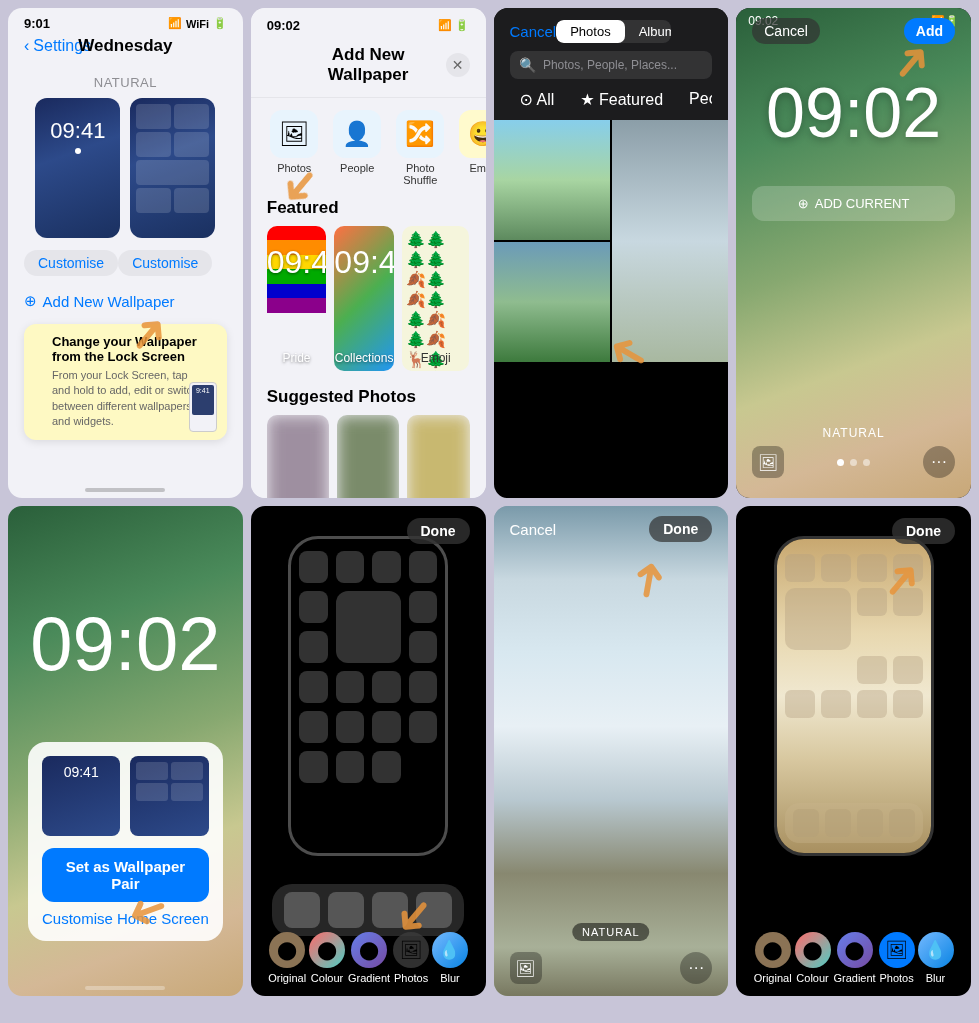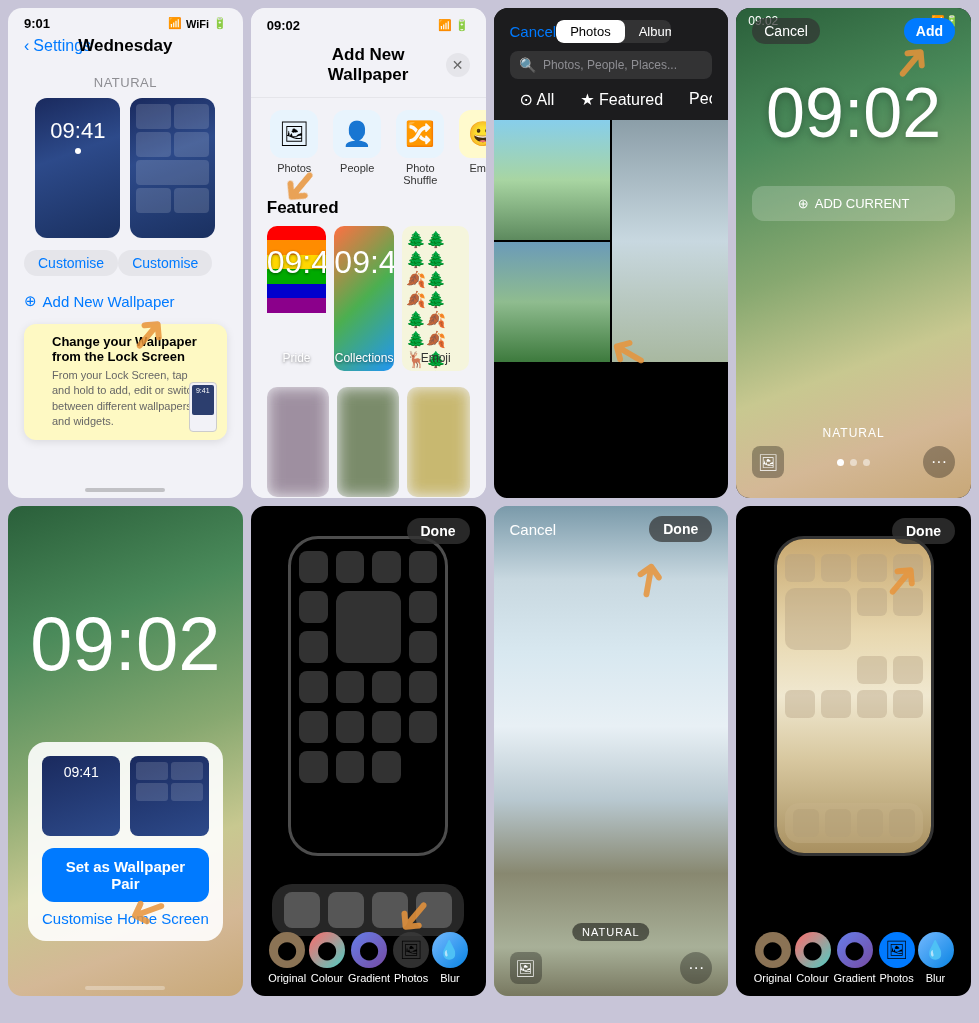--- a/index.html
+++ b/index.html
@@ -1033,20 +1033,21 @@
               <span>🍂</span>
             <span>🦌</span>
               <span>🌲</span>
               <span>🦌</span>
               <span>🌲</span>
             <div class="emoji-label">Emoji</div>
           </div>
         </div>
       </div>
       <div class="suggested-section">
+        <div class="section-title">Suggested Photos</div>
         <div class="suggested-grid">
           <div class="suggested-item">
               <div class="blurred-face"></div>
             </div>
           <div class="suggested-item">
               <div class="blurred-face2"></div>
             </div>
           <div class="suggested-item">
               <div class="blurred-face3"></div>
             </div>

